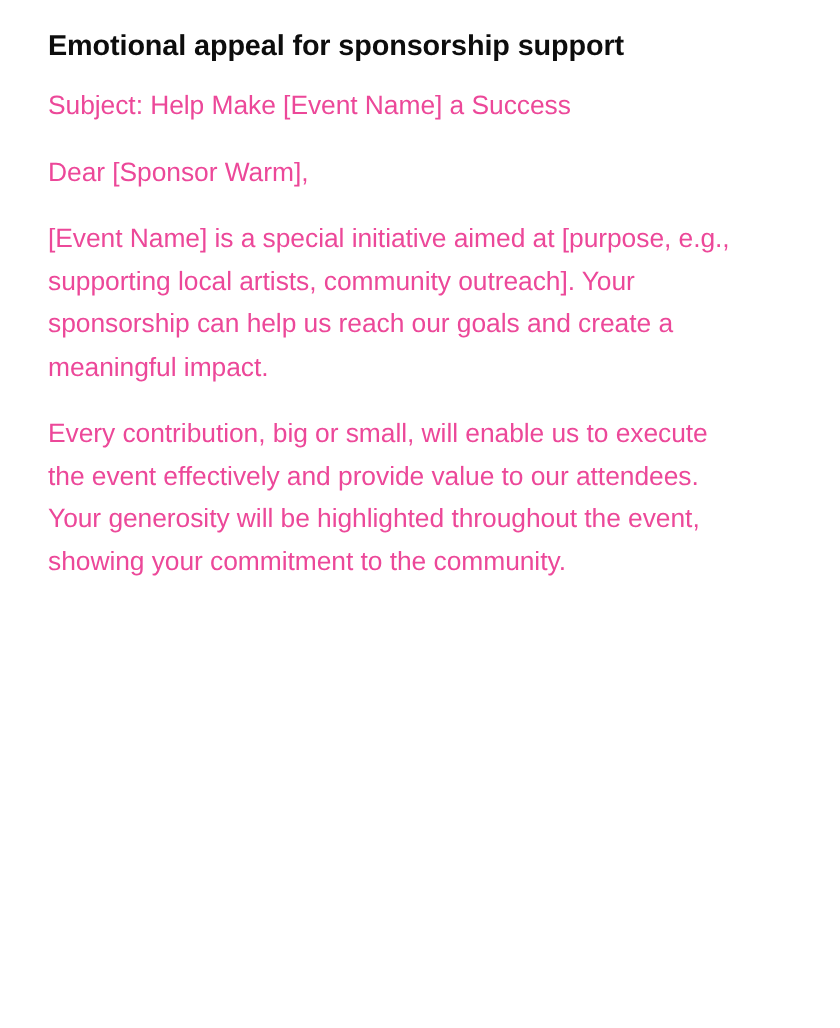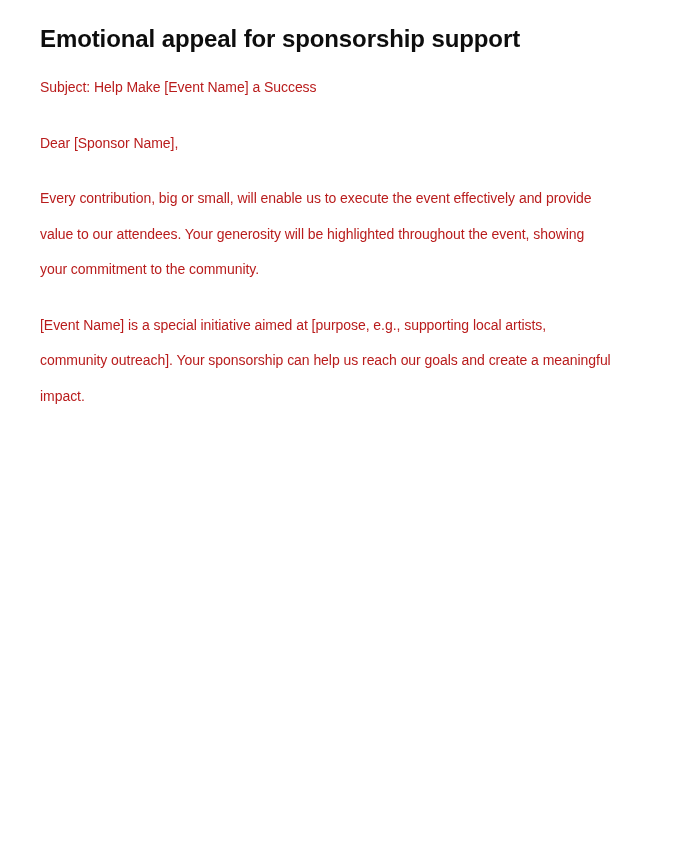--- a/index.html
+++ b/index.html
@@ -34,24 +34,24 @@
     letter-spacing: -0.1px;
     margin: 0 0 16px 0;
     white-space: nowrap;
   }
 
   .body-block {
     display: block;
   }
 
   .para {
-    font-size: 14px;
+    font-size: 22px;
     line-height: 35.5px;
     font-weight: 400;
-    color: #b91c1c;
+    color: #ec4899;
     margin: 0 0 20px 0;
     max-width: 575px;
     letter-spacing: -0.05px;
     word-spacing: 0px;
   }
 
   .para:last-child {
     margin-bottom: 0;
   }
 </style>
@@ -59,25 +59,25 @@
 <body>
 
 <div class="page">
 
   <h1 class="doc-title">Emotional appeal for sponsorship support</h1>
 
   <div class="body-block">
 
     <p class="para">Subject: Help Make [Event Name] a Success</p>
 
-    <p class="para">Dear [Sponsor Name],</p>
+    <p class="para">Dear [Sponsor Warm],</p>
+
+    <p class="para">[Event Name] is a special initiative aimed at [purpose, e.g., supporting local artists, community outreach]. Your sponsorship can help us reach our goals and create a meaningful impact.</p>
 
     <p class="para">Every contribution, big or small, will enable us to execute the event effectively and provide value to our attendees. Your generosity will be highlighted throughout the event, showing your commitment to the community.</p>
-
-    <p class="para">[Event Name] is a special initiative aimed at [purpose, e.g., supporting local artists, community outreach]. Your sponsorship can help us reach our goals and create a meaningful impact.</p>
 
 
 
 
 
 
 
   </div>
 </div>
 

